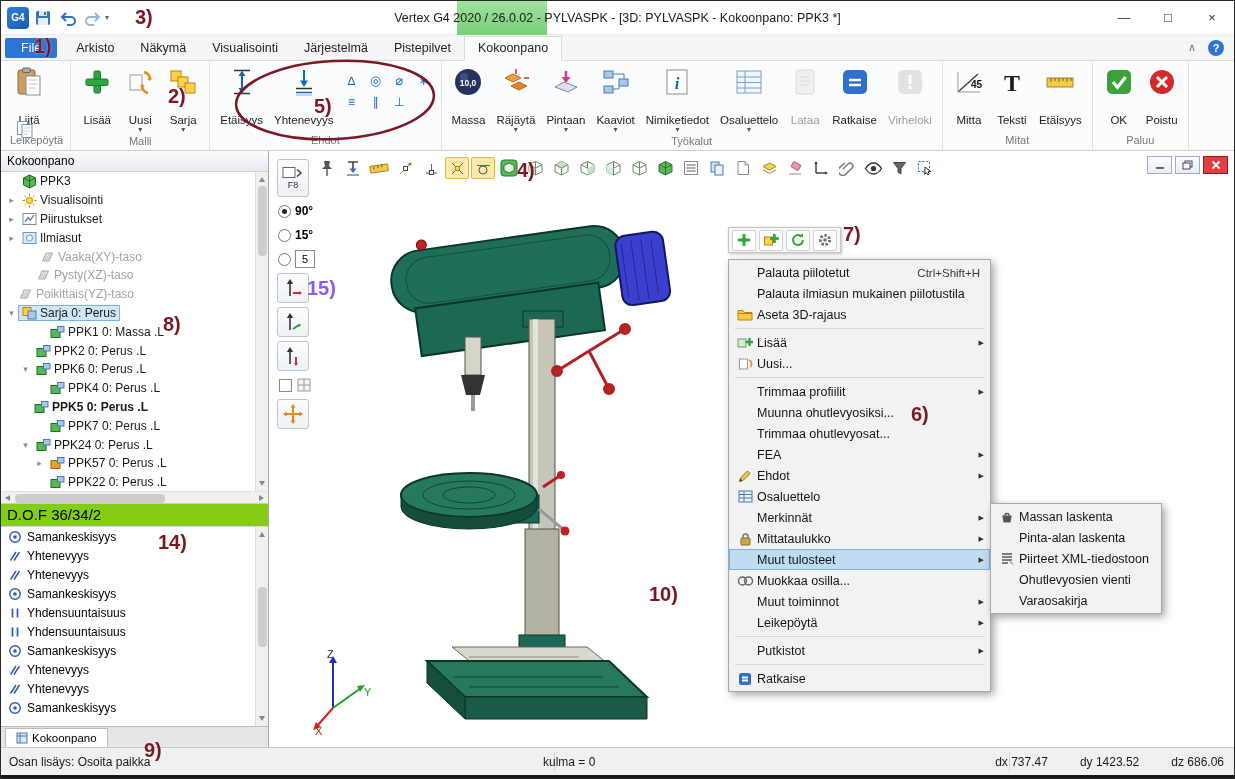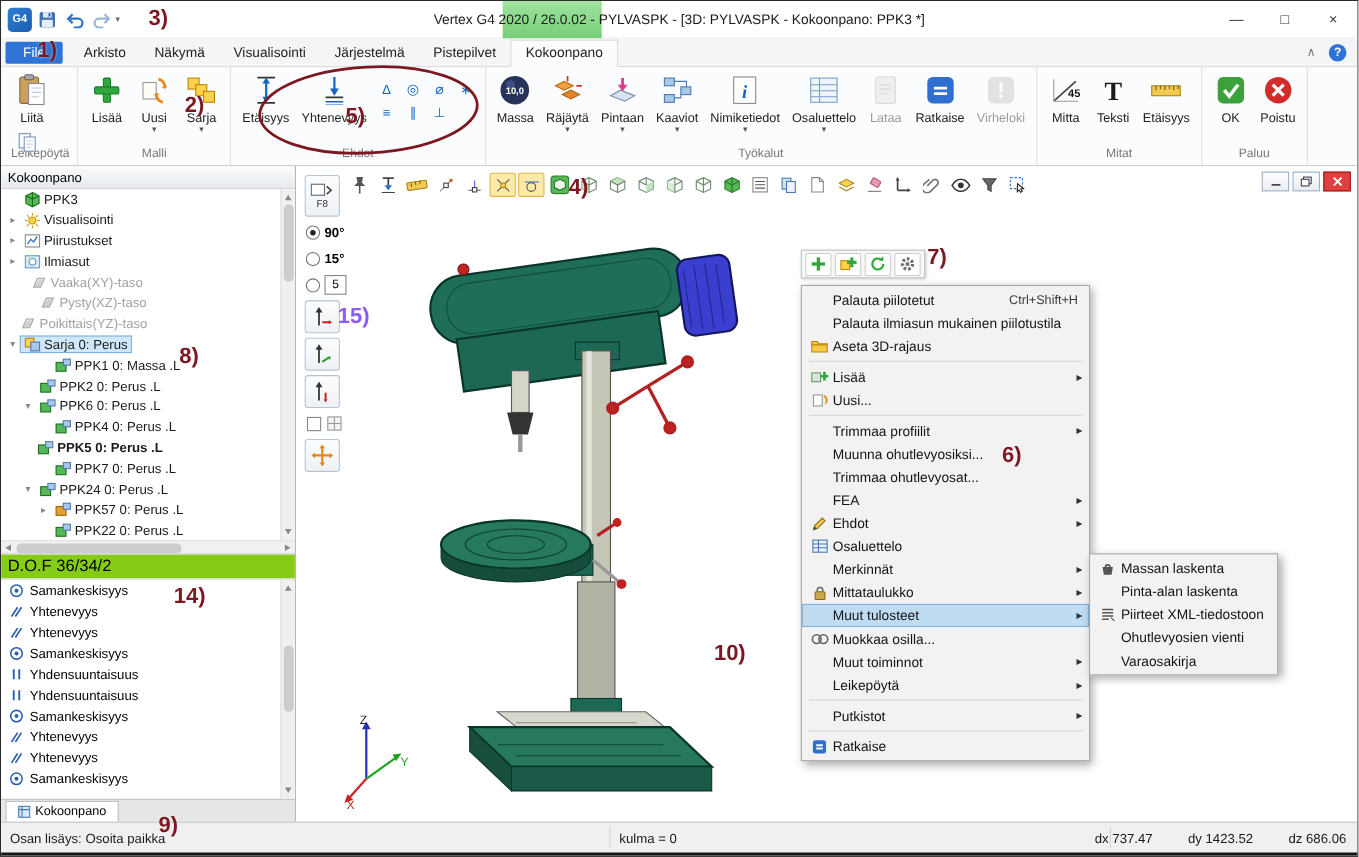--- a/index.html
+++ b/index.html
@@ -28,21 +28,21 @@
   .menubar-right{position:absolute;right:10px;display:flex;gap:12px;align-items:center}
   .collapse{color:#777;font-size:11px}
   .help{width:16px;height:16px;border-radius:50%;background:#2e74d6;color:#fff;font-size:11px;font-weight:bold;display:flex;align-items:center;justify-content:center}
 
   
   .ribbon{height:90px;background:#fbfcfd;display:flex;align-items:stretch;padding:0 2px;border-bottom:1px solid #cfcfcf}
   .rgroup{display:flex;flex-direction:column;border-right:1px solid #e2e2e2;padding:3px 5px 0;position:relative}
   .rrow{display:flex;flex:1;align-items:flex-start;gap:1px}
   .rbtn{display:flex;flex-direction:column;align-items:center;padding:2px 5px 0;min-width:42px;border-radius:2px}
   .rbtn .icn.big{height:32px}
-  .rlabel{font-size:11.5px;color:#222;margin-top:4px;white-space:nowrap}
+  .rlabel{font-size:11.5px;color:#222;margin-top:16px;white-space:nowrap}
   .caret{font-size:8px;color:#555;line-height:7px}
   .rbtn.disabled{opacity:.45;filter:grayscale(.8)}
   .rgroup-label{text-align:center;font-size:11px;color:#777;padding:2px 2px 4px}
   .sgrid{display:flex;flex-direction:column;gap:4px;margin:8px 2px 0}
   .srow{display:flex;gap:4px}
   .sbtn{width:20px;height:17px;display:flex;align-items:center;justify-content:center}
   .copybtn{position:absolute;left:12px;top:58px}
 
   
   .sidepanel{position:absolute;left:0;top:150px;width:268px;bottom:31px;background:#f0f0f0;border-right:1px solid #a8a8a8;display:flex;flex-direction:column}
@@ -100,21 +100,21 @@
   .mi .micn{width:24px;flex:none;display:flex;justify-content:center;align-items:center}
   .mi .mlabel{flex:1;white-space:nowrap}
   .mi .msc{color:#3a3a3a;font-size:11.5px;margin-right:4px}
   .mi .marrow{position:absolute;right:6px;font-size:7px;color:#333}
   .mi.highlight{background:#bfdcf3;outline:1px solid #7fb2dd;outline-offset:-1px}
   .msep{height:1px;background:#d6d6d6;margin:3px 6px}
 
   
   .statusbar{position:absolute;left:0;right:0;bottom:3px;height:28px;background:#f0f0f0;border-top:1px solid #c8c8c8;font-size:12px;color:#1a1a1a}
   .sb-left{position:absolute;left:8px;top:7px}
-  .sb-center{position:absolute;left:562px;top:7px}
+  .sb-center{position:absolute;left:542px;top:7px}
   .sb-right{position:absolute;right:10px;top:7px;display:flex;gap:32px}
   .sbsep{position:absolute;top:4px;height:19px;width:1px;background:#d4d4d4}
   .blackstrip{position:absolute;left:0;right:0;bottom:0;height:3px;background:#15151a}
 
   
   .overlay{position:absolute;left:0;top:0;width:1235px;height:779px;pointer-events:none;z-index:99}
   .annot{position:absolute;font-size:20px;font-weight:bold;z-index:100;pointer-events:none;text-shadow:0 0 2px rgba(255,255,255,.6)}
   .drill{position:absolute;left:88px;top:48px;z-index:1}
   .triad{position:absolute;left:34px;top:495px;z-index:2}
 </style>
@@ -506,21 +506,21 @@
             <span class="tbox">
               <span class="icn">
                 <svg width="15" height="14" viewBox="0 0 15 14">
                   <rect x="1" y="1.5" width="13" height="11" fill="#d8e8f5" stroke="#6a9ac8"></rect>
                   <circle cx="7.5" cy="7" r="3" fill="#fff" stroke="#6a9ac8"></circle>
                 </svg>
               </span>
               <span class="tlabel">Ilmiasut</span>
             </span>
           </div>
-          <div class="trow disabled" style="padding-left: 10px; text-align: right;">
+          <div class="trow disabled" style="padding-left: 22px; text-align: right;">
             <span class="exp"></span>
             <span class="tbox">
               <span class="icn">
                 <svg width="15" height="14" viewBox="0 0 15 14">
                   <path d="M2.5 11L6 3h6.5L9 11z" fill="#e4e4e4" stroke="#a8a8a8"></path>
                   <path d="M4 9.5l5.5-5M6 10.5l5.5-5" stroke="#bdbdbd"></path>
                 </svg>
               </span>
               <span class="tlabel">Vaaka(XY)-taso</span>
             </span>

